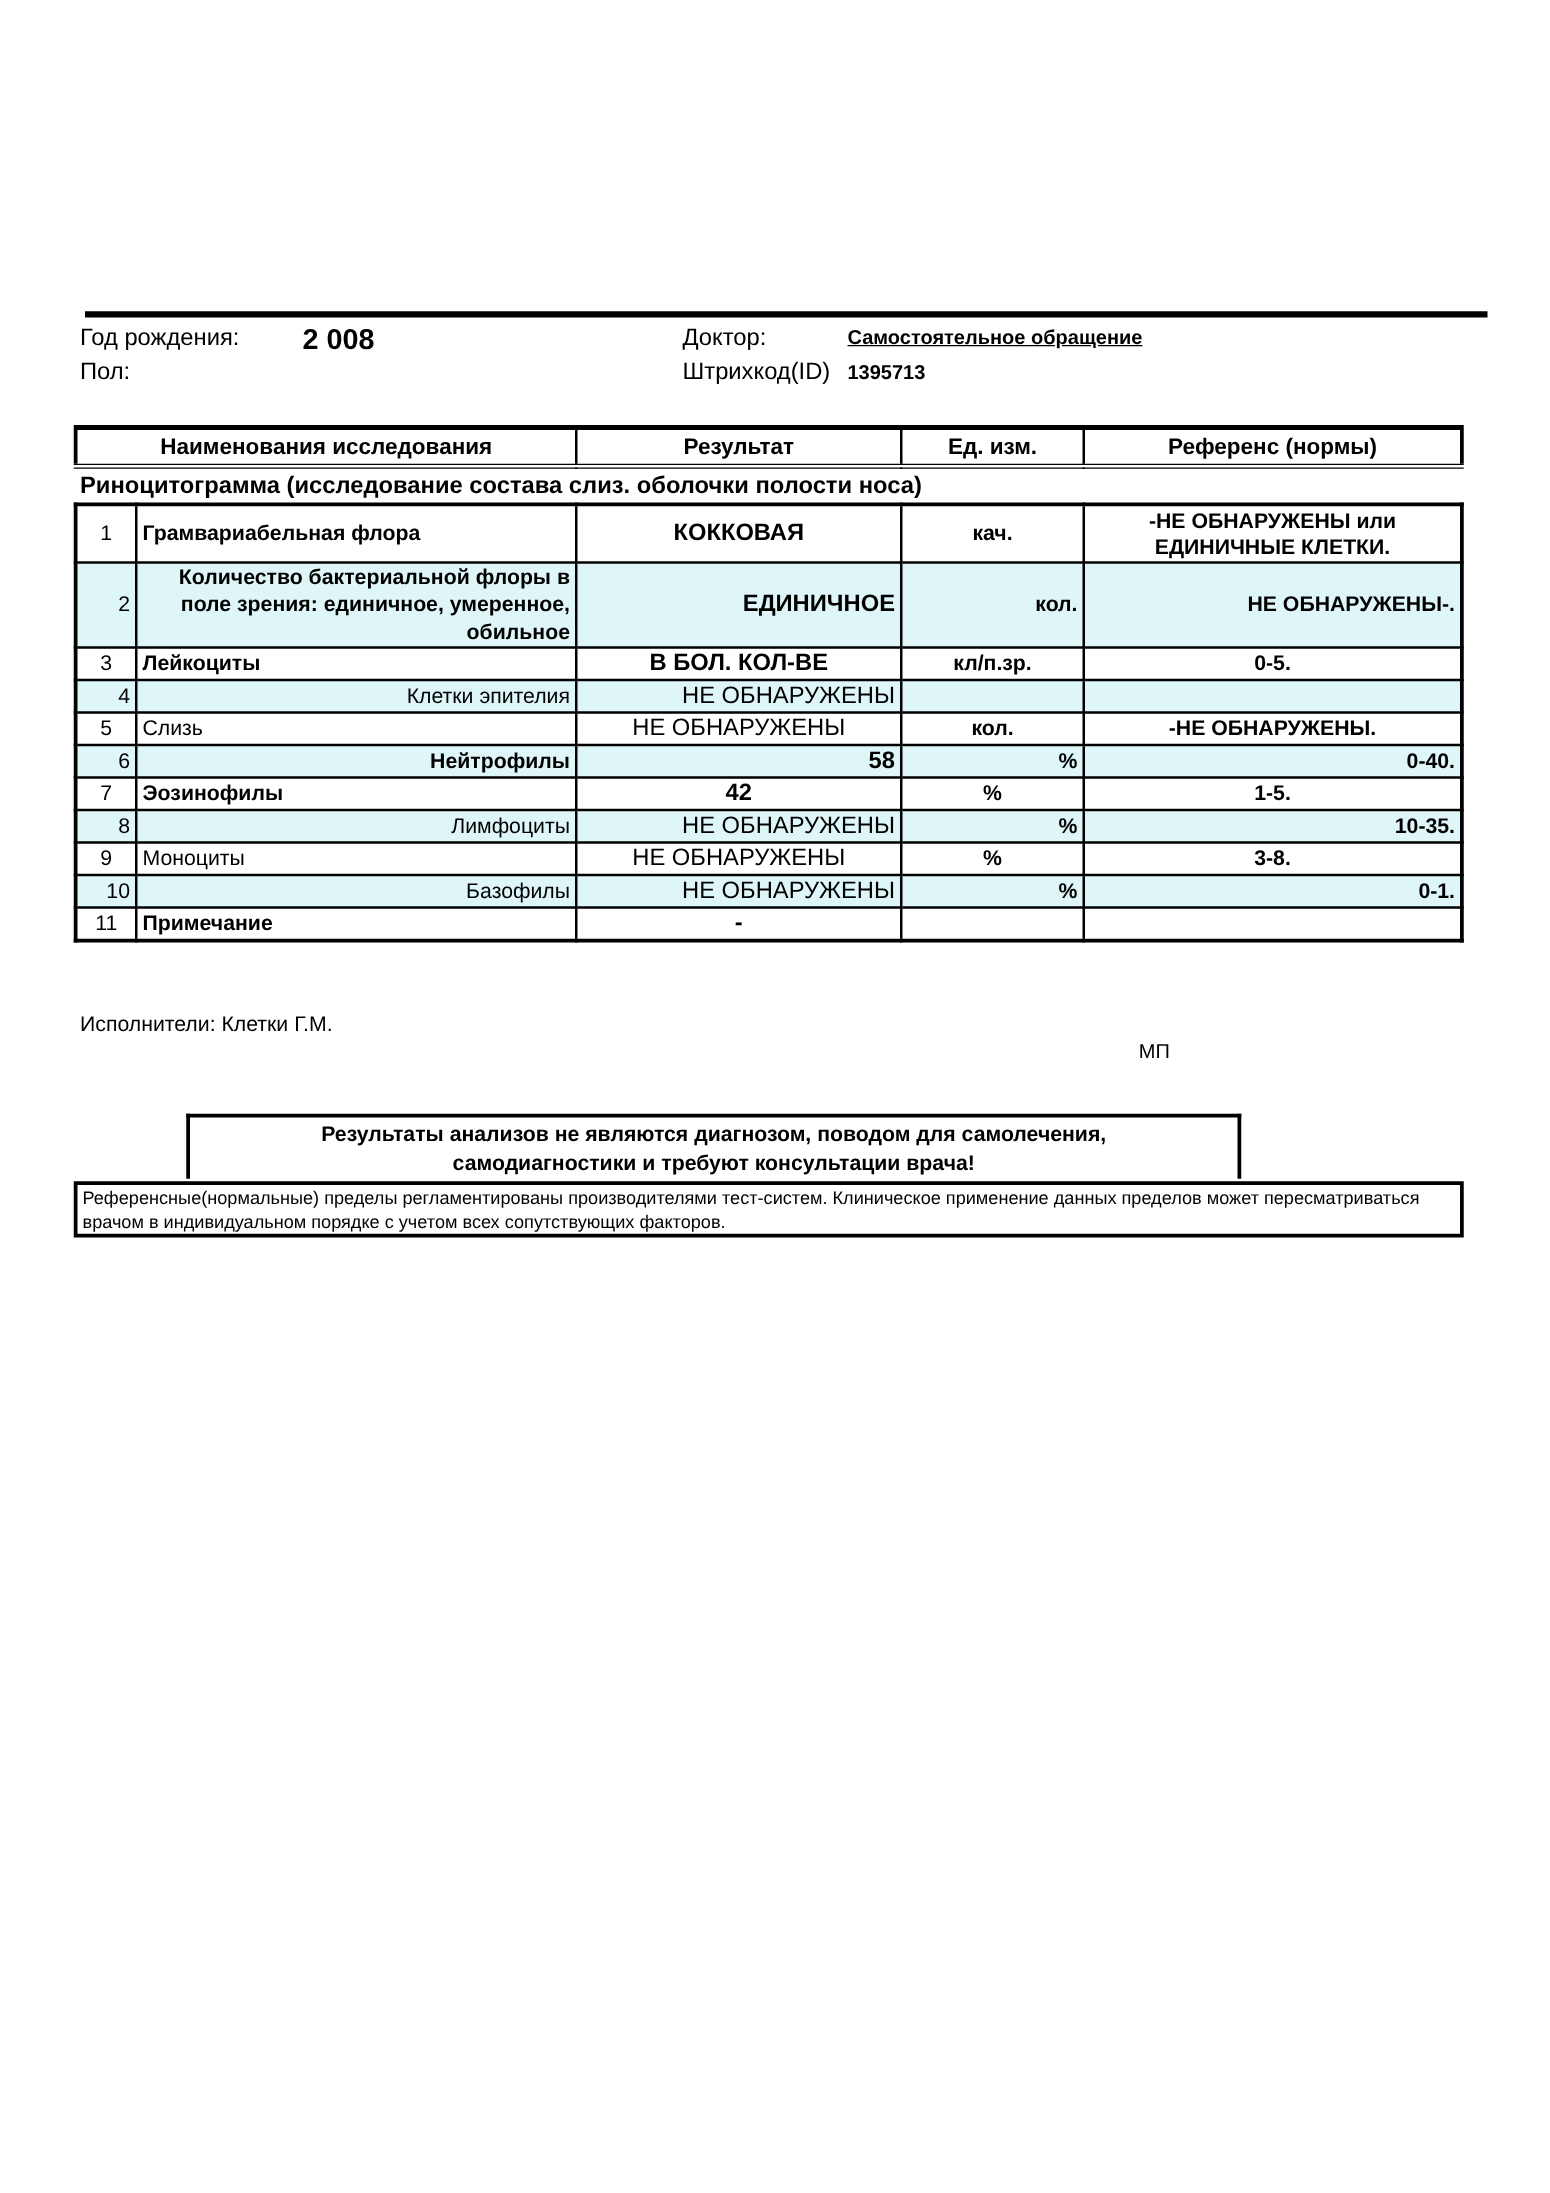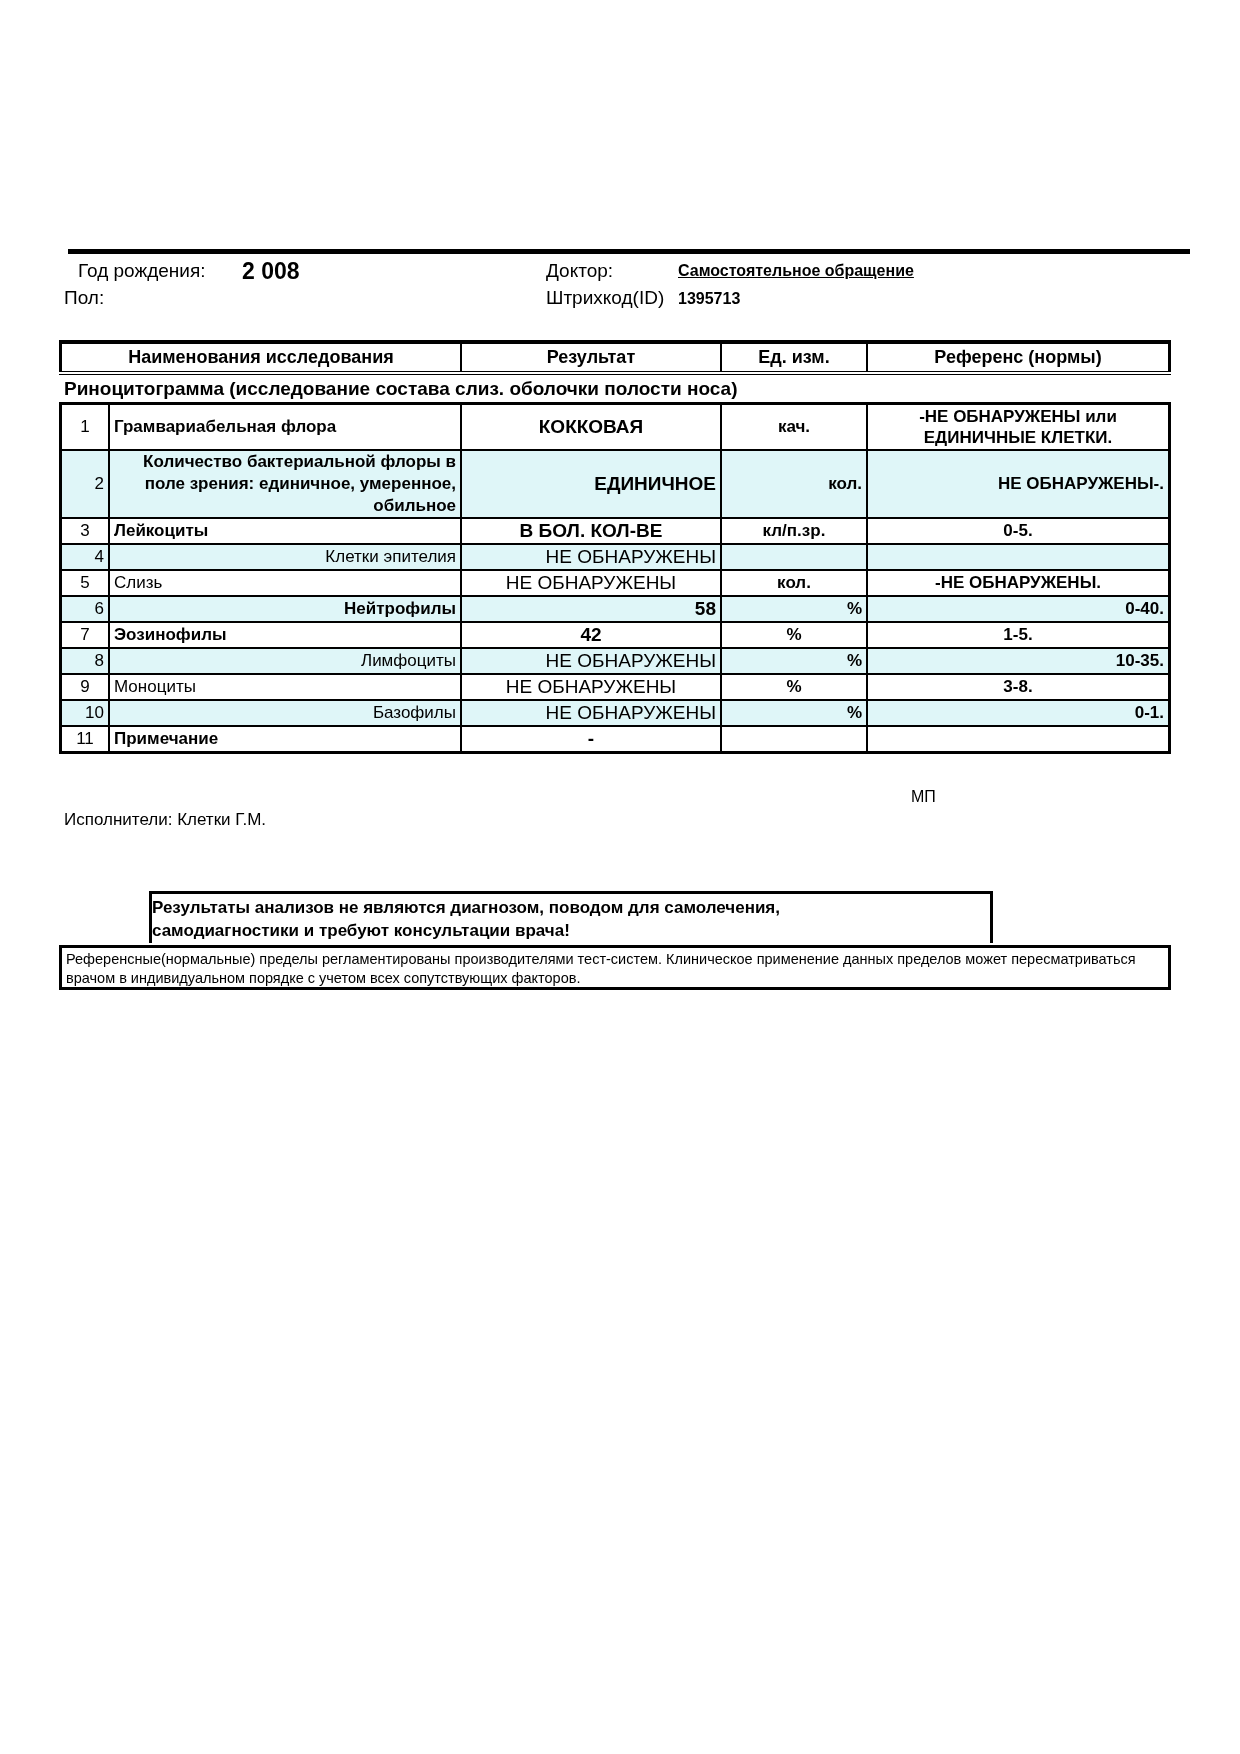--- a/index.html
+++ b/index.html
@@ -1,19 +1,19 @@
 <!DOCTYPE html>
 <html><head>
 <meta charset="utf-8">
 <style>
   html, body { margin: 0; padding: 0; background: #ffffff; }
   body { width: 1240px; height: 1754px; position: relative; font-family: "Liberation Sans", sans-serif; color: #000; overflow: hidden; }
   .top-rule { position: absolute; left: 68px; top: 249px; width: 1122px; height: 5px; background: #000; }
   .info { position: absolute; font-size: 19px; }
-  #birth-label { left: 78px; top: 260px; }
+  #birth-label { left: 64px; top: 260px; }
   #birth-val { left: 242px; top: 258px; font-size: 23px; font-weight: bold; }
   #sex-label { left: 64px; top: 287px; }
   #doctor-label { left: 546px; top: 260px; }
   #doctor-val { left: 678px; top: 262px; font-size: 16px; font-weight: bold; text-decoration: underline; }
   #barcode-label { left: 546px; top: 287px; }
   #barcode-val { left: 678px; top: 290px; font-size: 16px; font-weight: bold; }
 
   .hdr-table { position: absolute; left: 59px; top: 340px; width: 1112px; border-collapse: collapse; border-top: 4px solid #000; border-bottom: 4px double #000; border-left: 3px solid #000; border-right: 3px solid #000; }
   .hdr-table td { border-left: 2px solid #000; text-align: center; font-weight: bold; font-size: 18px; height: 27px; padding: 0; }
   .hdr-table td:first-child { border-left: none; }
@@ -28,23 +28,23 @@
   .main-table td.res { text-align: center; width: 250px; font-size: 19px; }
   .main-table td.unit { text-align: center; width: 136px; font-weight: bold; }
   .main-table td.ref { text-align: center; font-weight: bold; }
   .b { font-weight: bold; }
   .main-table tr.tall1 td { height: 44px; }
   .main-table tr.tall2 td { height: 64px; }
   .main-table td.name.wrap { line-height: 22px; font-size: 17px; }
   .ref.small { line-height: 21px; }
 
   #executors { position: absolute; left: 64px; top: 810px; font-size: 17px; }
-  #stamp { position: absolute; left: 911px; top: 788px; font-size: 16px; }
+  #stamp { position: absolute; left: 911px; top: 833px; font-size: 16px; }
 
-  .warn-box { position: absolute; left: 149px; top: 891px; width: 844px; height: 52px; border: 3px solid #000; border-bottom: none; font-weight: bold; font-size: 17px; line-height: 23px; padding-top: 2px; box-sizing: border-box; }
+  .warn-box { position: absolute; left: 149px; top: 891px; width: 844px; height: 52px; border: 3px solid #000; border-bottom: none; text-align: center; font-weight: bold; font-size: 17px; line-height: 23px; padding-top: 2px; box-sizing: border-box; }
   .ref-note { position: absolute; left: 59px; top: 945px; width: 1112px; height: 45px; border: 3px solid #000; box-sizing: border-box; font-size: 14.5px; line-height: 19px; padding: 2px 4px; }
 </style>
 </head>
 <body>
 
 <div class="top-rule"></div>
 
 <div class="info lbl" id="birth-label">Год рождения:</div>
 <div class="info val" id="birth-val">2 008</div>
 <div class="info lbl" id="sex-label">Пол:</div>

